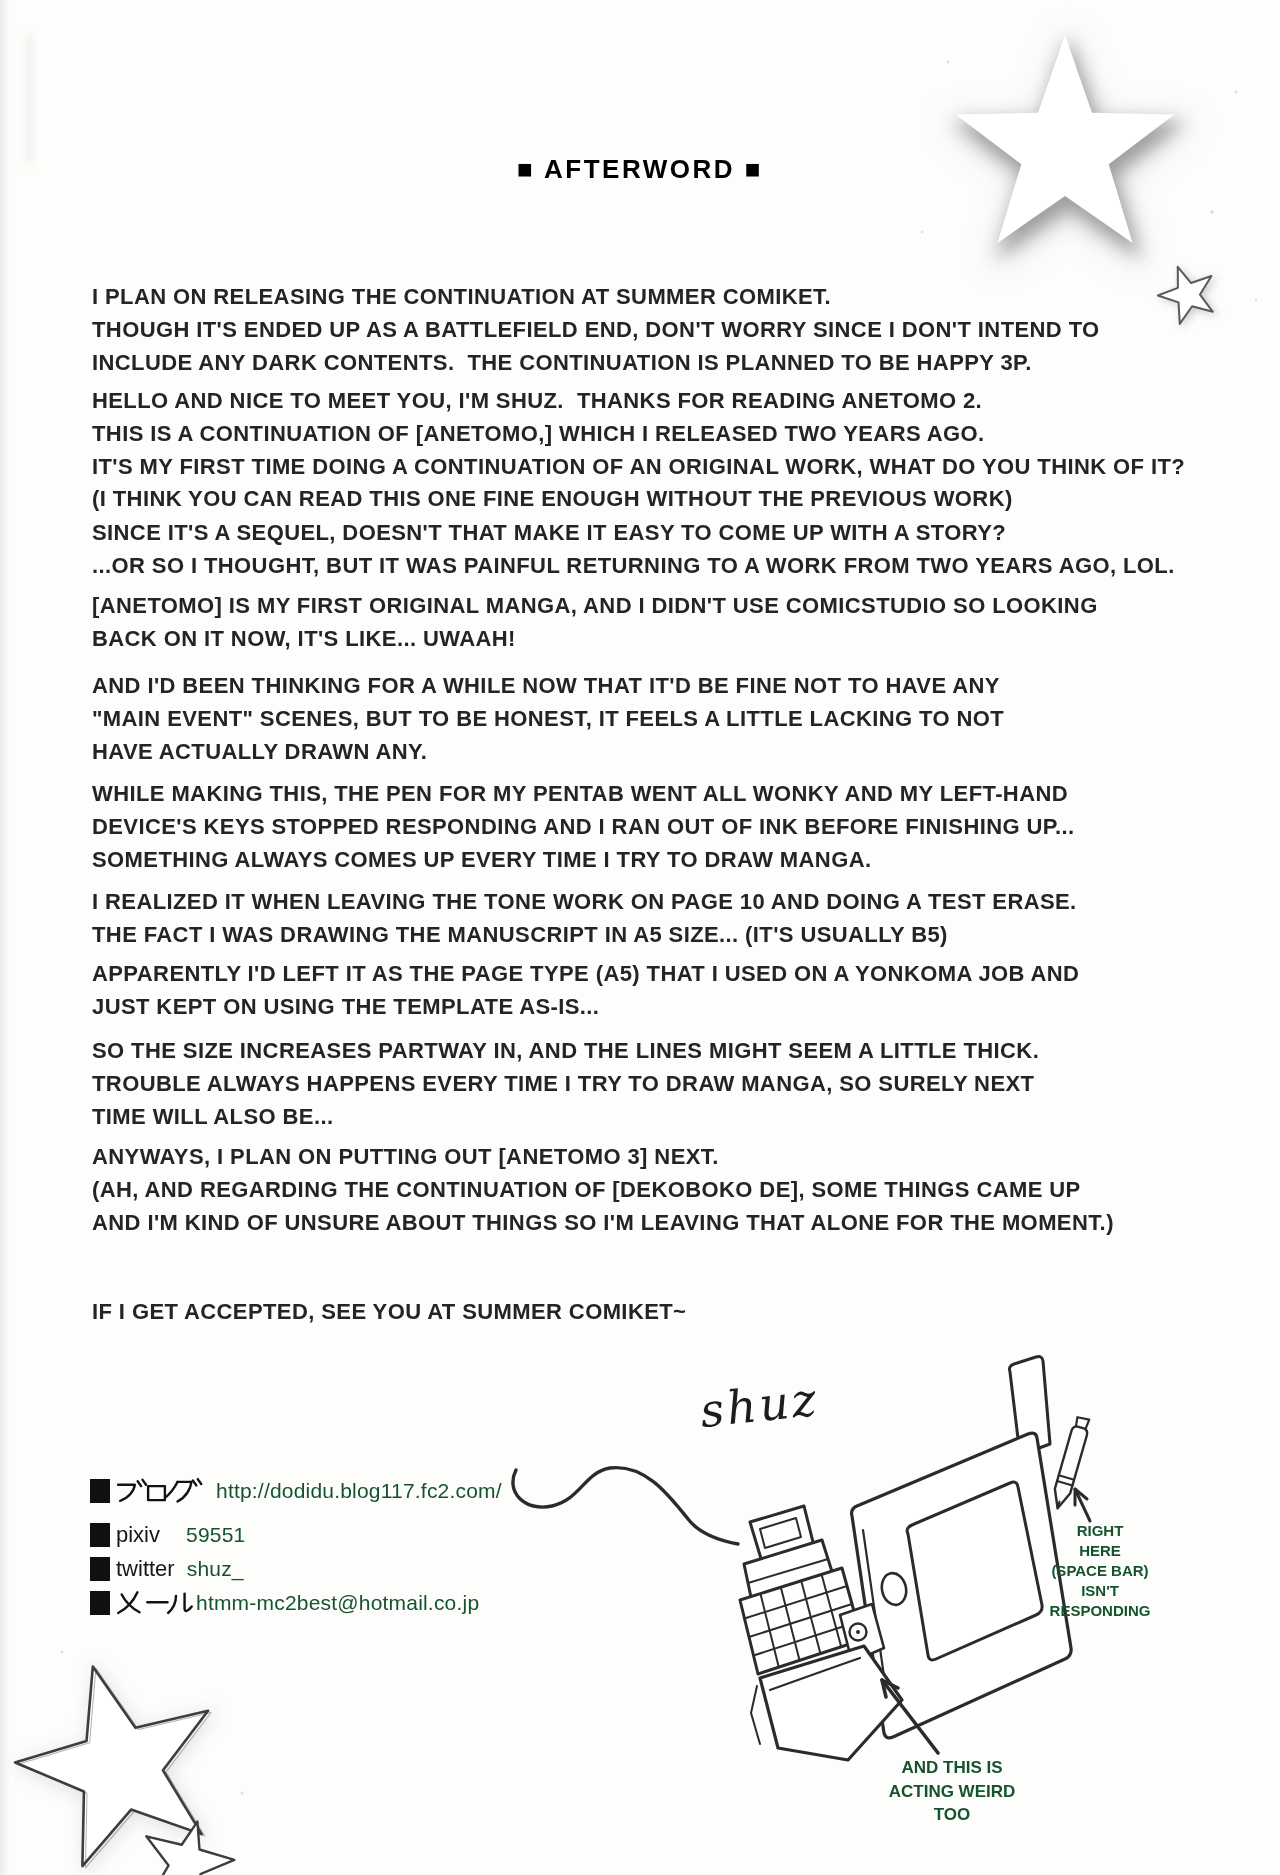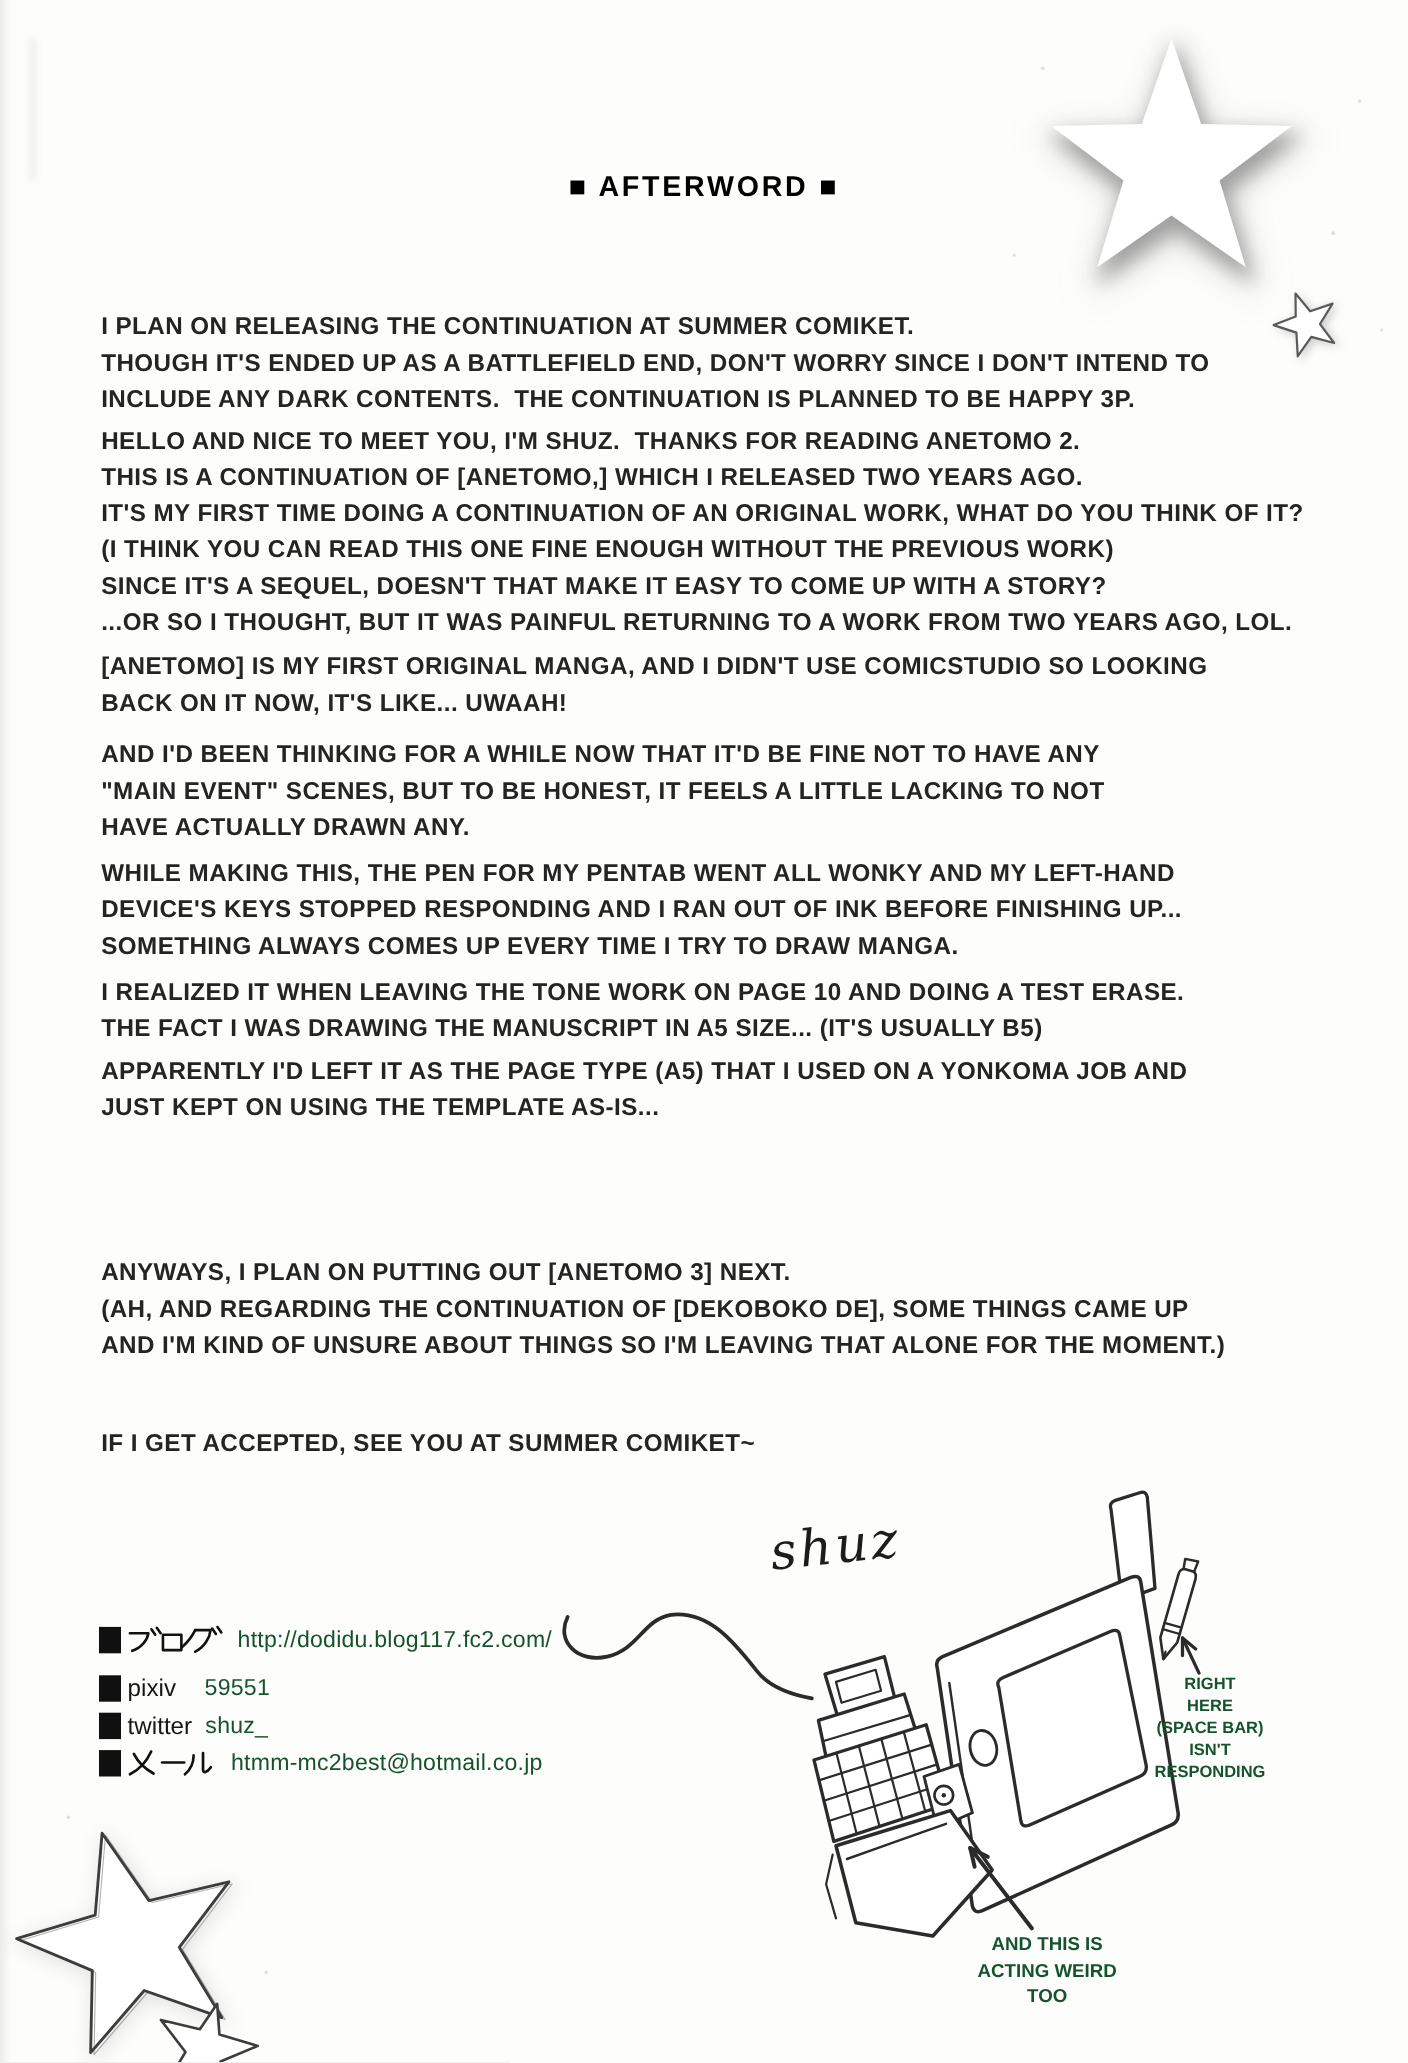--- a/index.html
+++ b/index.html
@@ -172,20 +172,23 @@
   <div class="p" style="top:670px">AND I'D BEEN THINKING FOR A WHILE NOW THAT IT'D BE FINE NOT TO HAVE ANY
 "MAIN EVENT" SCENES, BUT TO BE HONEST, IT FEELS A LITTLE LACKING TO NOT
 HAVE ACTUALLY DRAWN ANY.</div>
   <div class="p" style="top:778px">WHILE MAKING THIS, THE PEN FOR MY PENTAB WENT ALL WONKY AND MY LEFT-HAND
 DEVICE'S KEYS STOPPED RESPONDING AND I RAN OUT OF INK BEFORE FINISHING UP...
 SOMETHING ALWAYS COMES UP EVERY TIME I TRY TO DRAW MANGA.</div>
   <div class="p" style="top:886px">I REALIZED IT WHEN LEAVING THE TONE WORK ON PAGE 10 AND DOING A TEST ERASE.
 THE FACT I WAS DRAWING THE MANUSCRIPT IN A5 SIZE... (IT'S USUALLY B5)</div>
   <div class="p" style="top:958px">APPARENTLY I'D LEFT IT AS THE PAGE TYPE (A5) THAT I USED ON A YONKOMA JOB AND
 JUST KEPT ON USING THE TEMPLATE AS-IS...</div>
+  <div class="p" style="top:1035px">SO THE SIZE INCREASES PARTWAY IN, AND THE LINES MIGHT SEEM A LITTLE THICK.
+TROUBLE ALWAYS HAPPENS EVERY TIME I TRY TO DRAW MANGA, SO SURELY NEXT
+TIME WILL ALSO BE...</div>
   <div class="p" style="top:1141px">ANYWAYS, I PLAN ON PUTTING OUT [ANETOMO 3] NEXT.
 (AH, AND REGARDING THE CONTINUATION OF [DEKOBOKO DE], SOME THINGS CAME UP
 AND I'M KIND OF UNSURE ABOUT THINGS SO I'M LEAVING THAT ALONE FOR THE MOMENT.)</div>
   <div class="p" style="top:1296px">IF I GET ACCEPTED, SEE YOU AT SUMMER COMIKET~</div>
 
   <div class="signature">shuz</div>
 
   <div class="crow" style="top:1476px">
     <span class="sq"></span>
     <svg class="kana" width="88" height="34" viewBox="0 0 126 36" stroke="#111" stroke-width="3.4" stroke-linecap="round" stroke-linejoin="round" fill="none">
@@ -213,21 +216,21 @@
 
   <div class="crow" style="top:1588px">
     <span class="sq"></span>
     <svg class="kana" width="80" height="34" viewBox="0 0 112 36" stroke="#111" stroke-width="3.4" stroke-linecap="round" stroke-linejoin="round" fill="none">
       <path d="M8,6 C13,16 22,25 33,31"></path>
         <path d="M30,3 C25,14 15,26 3,32"></path>
       <path d="M44,17 H72"></path>
       <path d="M84,8 C84,18 80,26 73,32"></path>
         <path d="M96,5 V26 C96,31 101,30 106,23"></path>
     </svg>
-    <span class="cval" style="margin-left:14px">htmm-mc2best@hotmail.co.jp</span>
+    <span class="cval" style="">htmm-mc2best@hotmail.co.jp</span>
   </div>
 
   <div class="note note-pen">RIGHT
 HERE
 (SPACE BAR)
 ISN'T
 RESPONDING</div>
   <div class="note note-device">AND THIS IS
 ACTING WEIRD
 TOO</div>

